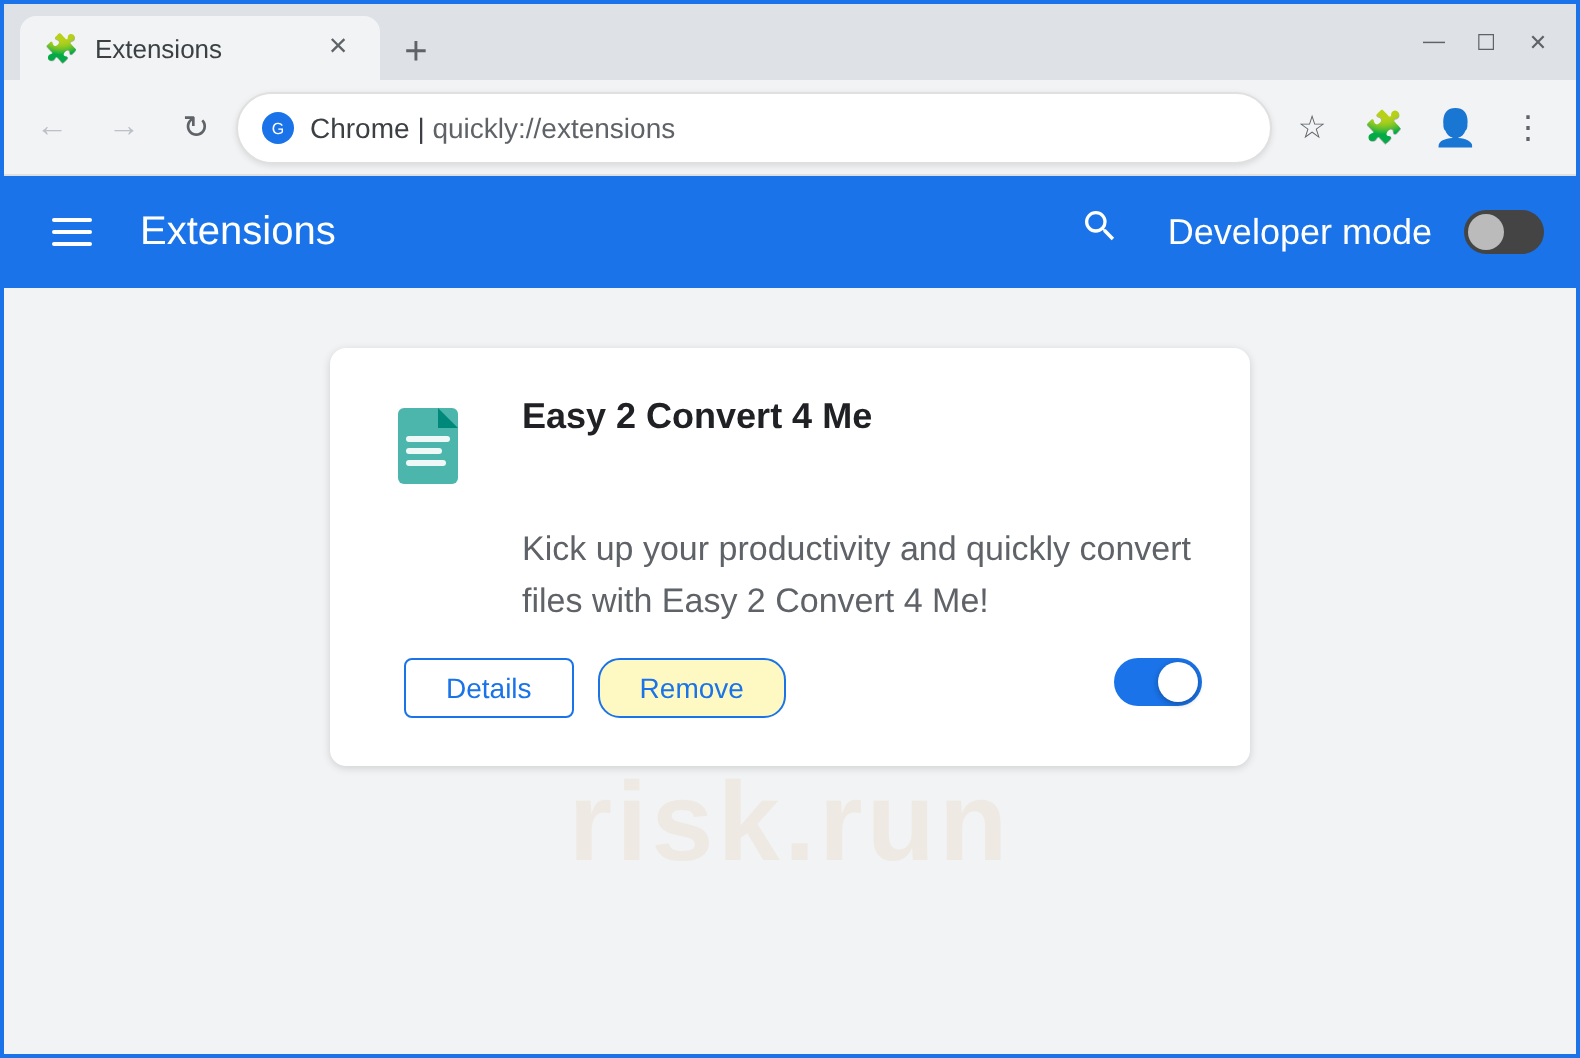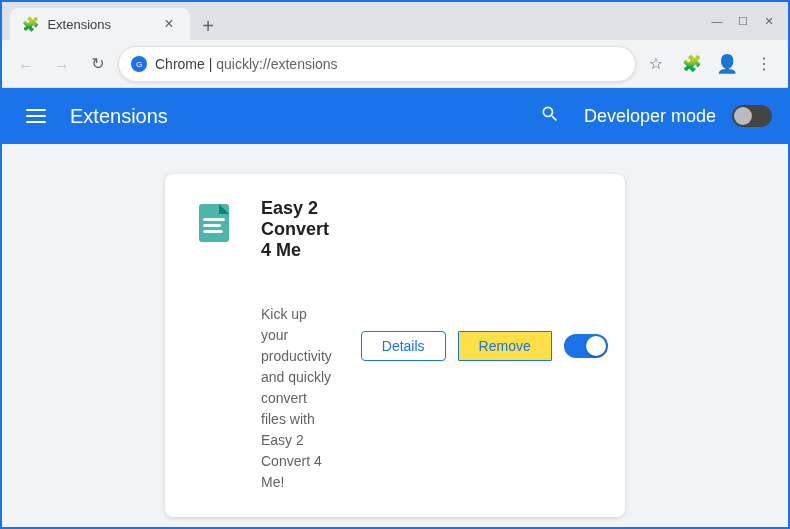--- a/index.html
+++ b/index.html
@@ -289,21 +289,21 @@
     }
 
     
     .ext-card {
       background: white;
       border-radius: 8px;
       box-shadow: 0 1px 4px rgba(0,0,0,0.15);
       padding: 24px;
       width: 460px;
       display: flex;
-      flex-direction: row;
+      flex-direction: column;
       gap: 16px;
       position: relative;
       z-index: 1;
     }
 
     .ext-card-top {
       display: flex;
       gap: 20px;
       align-items: flex-start;
     }
@@ -324,50 +324,49 @@
     }
 
     .ext-name {
       font-size: 18px;
       font-weight: 600;
       color: #202124;
       margin-bottom: 6px;
     }
 
     .ext-desc {
-      font-size: 14px;
+      font-size: 17px;
       color: #5f6368;
       line-height: 1.5;
       margin-top: 43px;
     }
 
     .ext-card-actions {
       display: flex;
-      align-items: center;
       gap: 12px;
       padding-left: 13px;
     }
 
     .btn-details {
       padding: 6px 20px;
       border: 1px solid #1a73e8;
       background: white;
       color: #1a73e8;
       border-radius: 4px;
       font-size: 14px;
       cursor: pointer;
       font-weight: 500;
     }
 
     .btn-remove {
       padding: 6px 20px;
       border: 1px solid #1a73e8;
-      background: #fde047;
+      background: #fef9c3;
       color: #1a73e8;
-      border-radius: 1px;
+      border-radius: 11px;
       font-size: 14px;
       cursor: pointer;
       font-weight: 500;
     }
 
     .toggle-enabled {
       width: 44px;
       height: 24px;
       background: #1a73e8;
       border-radius: 12px;

